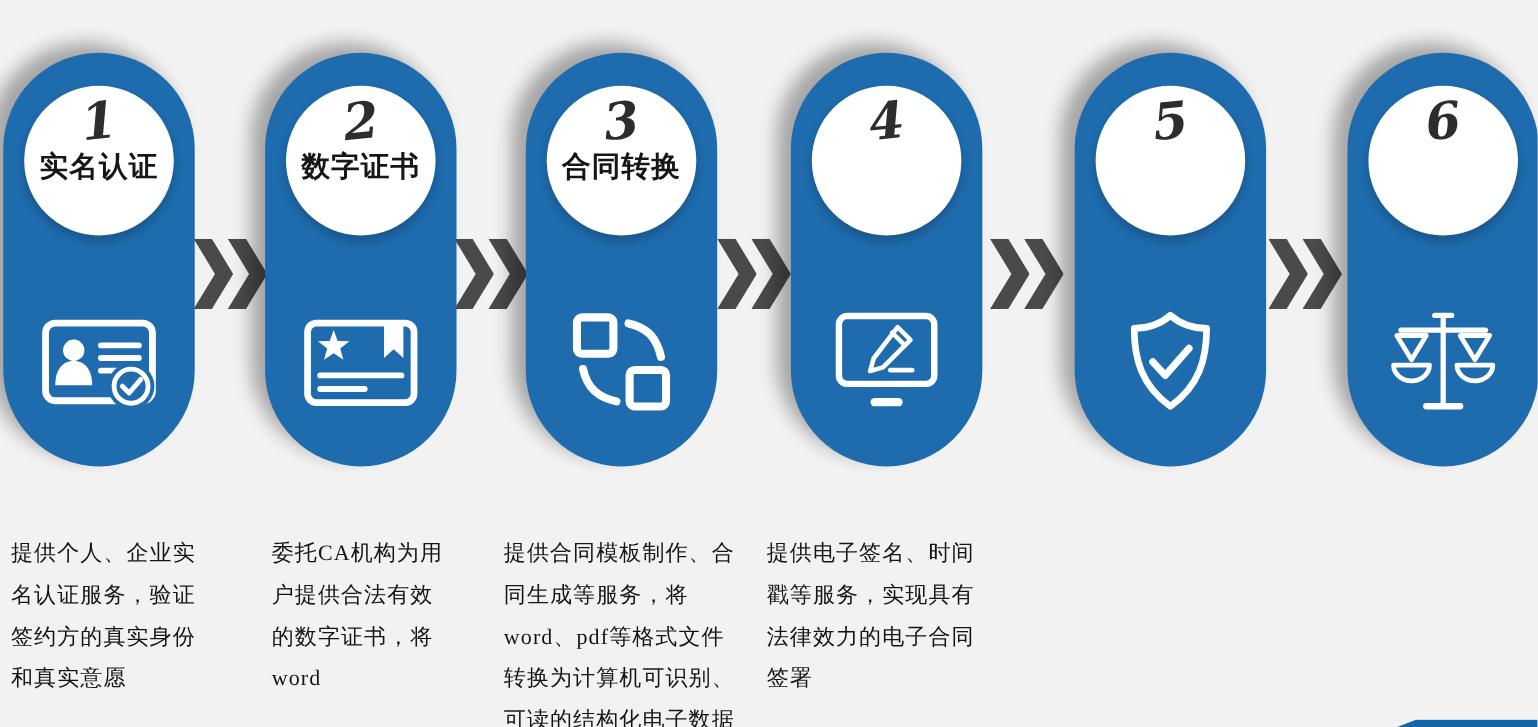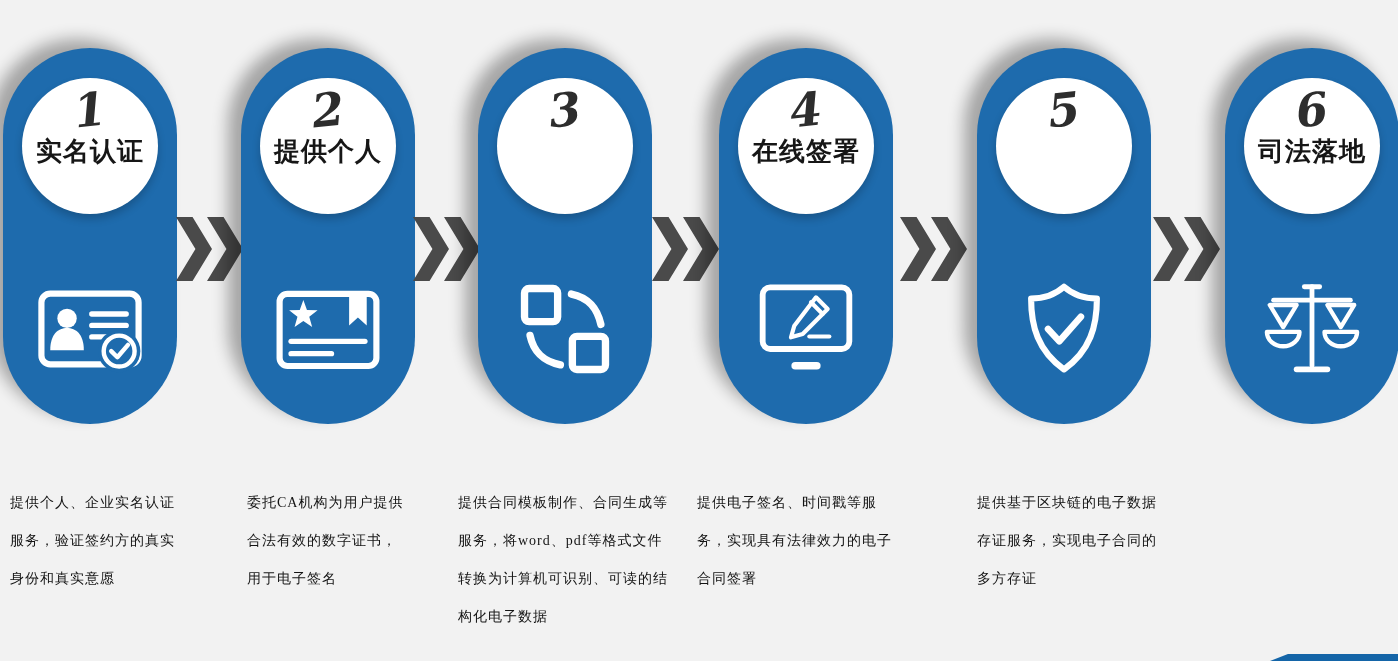--- a/index.html
+++ b/index.html
@@ -35,21 +35,21 @@
   .arrow { position:absolute; top:217px; width:70px; height:64px; }
   .arrow i {
     position:absolute; top:0; width:36px; height:64px; background:#4a4a4a;
     clip-path:polygon(0 0, 46% 0, 100% 50%, 46% 100%, 0 100%, 54% 50%);
   }
   .arrow i:nth-child(1){ left:0; }
   .arrow i:nth-child(2){ left:31px; }
   .desc {
     position:absolute; top:484px;
     font-family:"Liberation Serif", "DejaVu Serif", serif;
-    font-size:14px; line-height:38px; letter-spacing:1px; color:#141414;
+    font-size:20px; line-height:38px; letter-spacing:1px; color:#141414;
     text-align:left;
   }
   .ribbon {
     position:absolute; right:0; bottom:0; width:128px; height:7px;
     background:#1465a8;
     clip-path:polygon(14% 0, 100% 0, 100% 100%, 0 100%);
   }
 </style>
 </head>
 <body>
@@ -77,61 +77,61 @@
   </div>
   <div class="arrow" style="left:176px">
       <i></i>
       <i></i>
     </div>
   <div class="desc" style="left:10px; width:172px">提供个人、企业实名认证服务，验证签约方的真实身份和真实意愿</div>
 
   <div class="pill" style="left:241px">
     <div class="circle">
       <div class="num">2</div>
-      <div class="title">提供个人</div>
+      <div class="title">数字证书</div>
     </div>
     <div class="icon-wrap">
       <svg width="106" height="88" viewBox="0 0 120 100" fill="none" stroke="#ffffff" stroke-linecap="round" stroke-linejoin="round">
         <rect x="5" y="10" width="110" height="82" rx="9" stroke-width="7"></rect>
         <polygon points="32,17 36.1,28.3 48.2,28.7 38.7,36.2 42,47.8 32,41 22,47.8 25.3,36.2 15.8,28.7 27.9,28.3" fill="#ffffff" stroke="none"></polygon>
         <path d="M84 10 L104 10 L104 46 L94 37 L84 46 Z" fill="#ffffff" stroke="none"></path>
         <line x1="18" y1="64" x2="102" y2="64" stroke-width="6"></line>
         <line x1="18" y1="78" x2="64" y2="78" stroke-width="6"></line>
       </svg>
     </div>
   </div>
   <div class="arrow" style="left:413px">
       <i></i>
       <i></i>
     </div>
-  <div class="desc" style="left:247px; width:162px">委托CA机构为用户提供合法有效的数字证书，用于电子签名</div>
+  <div class="desc" style="left:247px; width:162px">委托CA机构为用户提供合法有效的数字证书，将word</div>
 
   <div class="pill" style="left:478px">
     <div class="circle">
       <div class="num">3</div>
+      <div class="title">合同转换</div>
     </div>
     <div class="icon-wrap">
       <svg width="92" height="92" viewBox="0 0 100 100" fill="none" stroke="#ffffff" stroke-linecap="round" stroke-linejoin="round">
         <rect x="6" y="6" width="36" height="36" rx="5" stroke-width="8"></rect>
         <rect x="58" y="58" width="36" height="36" rx="5" stroke-width="8"></rect>
         <path d="M57 12 C76 16 85 27 89 45" stroke-width="8"></path>
         <path d="M12 57 C16 76 27 85 45 89" stroke-width="8"></path>
       </svg>
     </div>
   </div>
   <div class="arrow" style="left:652px">
       <i></i>
       <i></i>
     </div>
   <div class="desc" style="left:458px; width:214px">提供合同模板制作、合同生成等服务，将word、pdf等格式文件转换为计算机可识别、可读的结构化电子数据</div>
 
   <div class="pill" style="left:719px">
     <div class="circle">
       <div class="num">4</div>
-      <div class="title">在线签署</div>
     </div>
     <div class="icon-wrap">
       <svg width="100" height="92" viewBox="0 0 120 110" fill="none" stroke="#ffffff" stroke-linecap="round" stroke-linejoin="round">
         <rect x="8" y="5" width="104" height="74" rx="9" stroke-width="7"></rect>
         <path d="M72 17 L86 31 L56 61 L42 65 L46 51 Z" stroke-width="5"></path>
         <line x1="66" y1="23" x2="80" y2="37" stroke-width="5"></line>
         <line x1="64" y1="64" x2="88" y2="64" stroke-width="5"></line>
         <line x1="47" y1="99" x2="73" y2="99" stroke-width="9"></line>
       </svg>
     </div>
@@ -150,26 +150,24 @@
       <svg width="94" height="94" viewBox="0 0 100 100" fill="none" stroke="#ffffff" stroke-linecap="round" stroke-linejoin="round">
         <path d="M50 5 C59 13 72 17.5 85 17.5 C85 47 78 73 50 93 C22 73 15 47 15 17.5 C28 17.5 41 13 50 5 Z" stroke-width="6.5"></path>
         <path d="M33 50 L45 63 L68 37" stroke-width="7"></path>
       </svg>
     </div>
   </div>
   <div class="arrow" style="left:1153px">
       <i></i>
       <i></i>
     </div>
-  <div class="desc" style="left:977px; width:180px">提供基于区块链的电子数据存证服务，实现电子合同的多方存证</div>
 
   <div class="pill" style="left:1225px">
     <div class="circle">
       <div class="num">6</div>
-      <div class="title">司法落地</div>
     </div>
     <div class="icon-wrap">
       <svg width="96" height="96" viewBox="0 0 100 100" fill="none" stroke="#ffffff" stroke-linecap="round" stroke-linejoin="round">
         <line x1="50" y1="6" x2="50" y2="88" stroke-width="5"></line>
         <line x1="42" y1="6" x2="58" y2="6" stroke-width="5"></line>
         <line x1="10" y1="20" x2="90" y2="20" stroke-width="5"></line>
         <path d="M6 25 L34 25 L20 48 Z" stroke-width="4.5"></path>
         <path d="M3 53 A17 15 0 0 0 37 53 Z" stroke-width="4.5"></path>
         <path d="M66 25 L94 25 L80 48 Z" stroke-width="4.5"></path>
         <path d="M63 53 A17 15 0 0 0 97 53 Z" stroke-width="4.5"></path>

